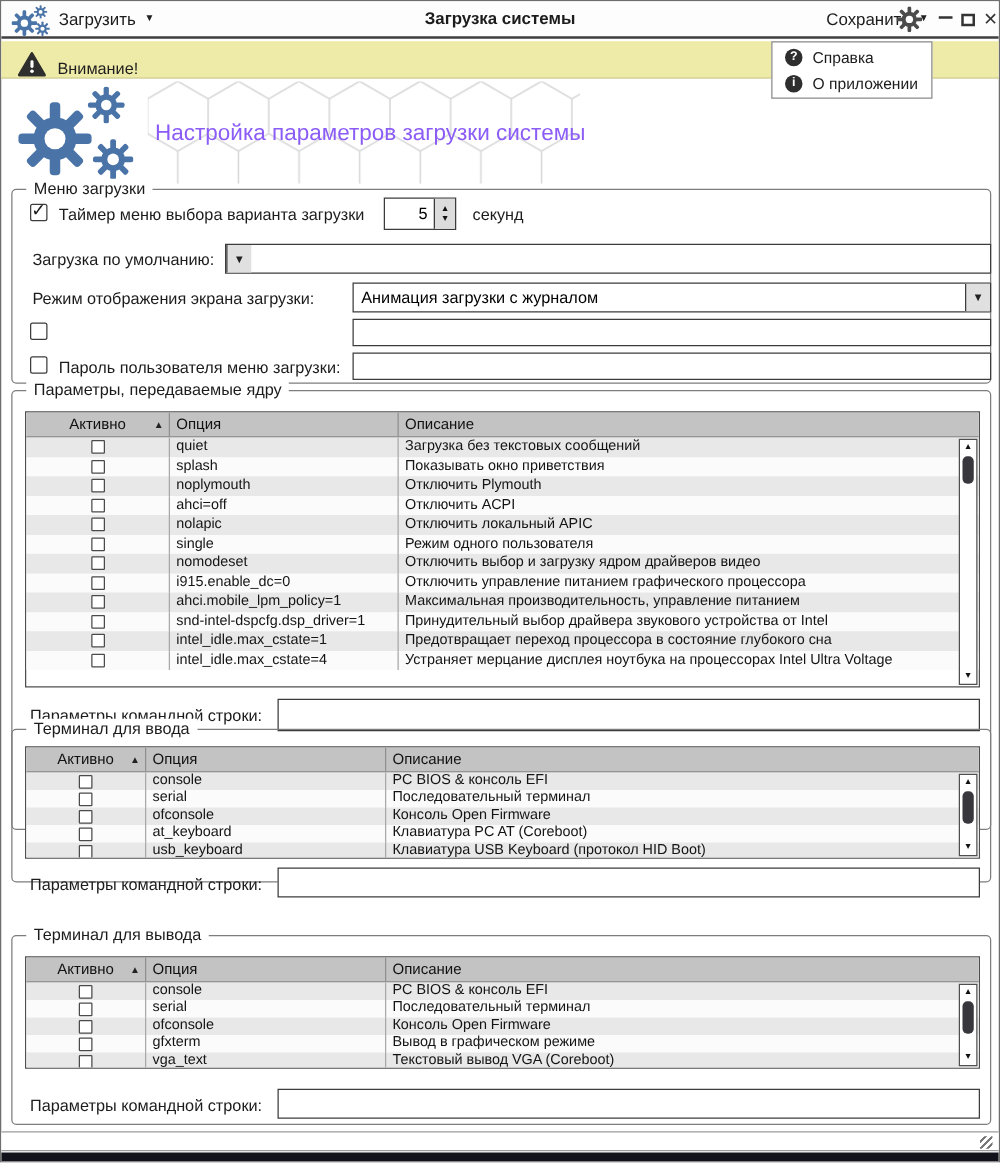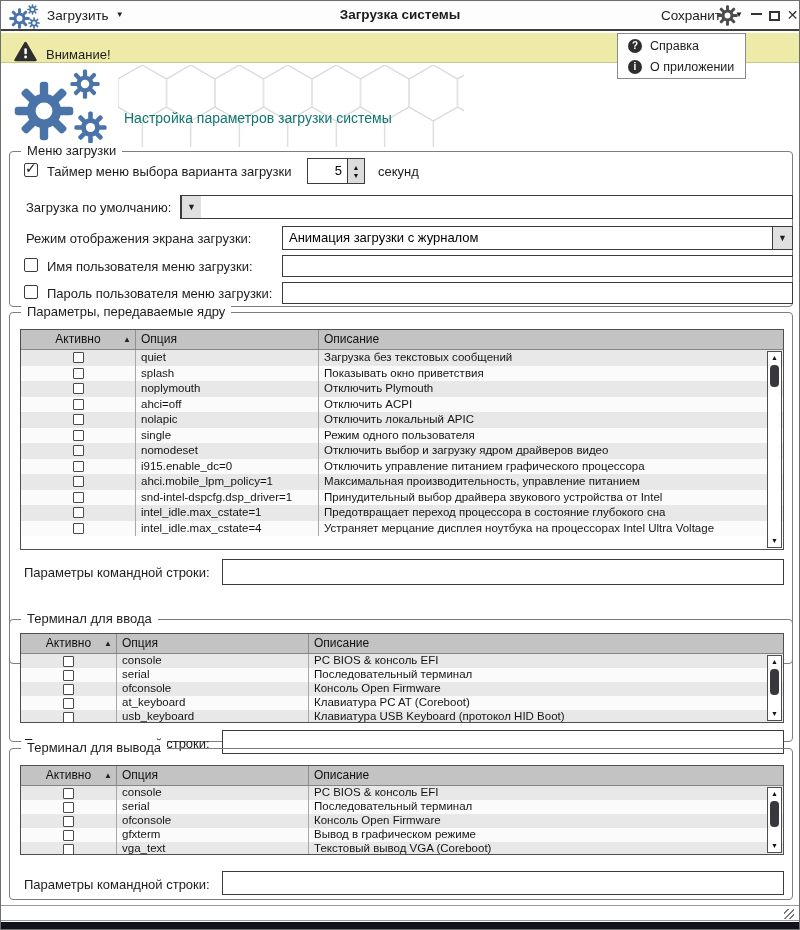--- a/index.html
+++ b/index.html
@@ -27,27 +27,27 @@
   .warnbar { position:absolute; top:32px; left:0; right:0; height:30px; background:#eeeaa7; border-bottom:1px solid #c9c58b; display:flex; align-items:flex-end; gap:9px; padding-left:13px; }
   .warn-text { font-size:13px; color:#1d1d1d; }
   
   .menu-popup { position:absolute; left:616px; top:32px; width:129px; background:#fff; border:1px solid #8a8a8a; z-index:30; padding:1px 0; }
   .menu-item { height:21px; display:flex; align-items:center; gap:8px; padding-left:10px; font-size:12.5px; color:#1c1c1c; }
   .menu-ico { width:14px; height:14px; border-radius:50%; background:#2e2e2e; color:#fff; font-size:10px; font-weight:bold; display:flex; align-items:center; justify-content:center; line-height:14px; flex:0 0 14px; }
   
   .app-header { position:absolute; top:62px; left:1px; right:1px; height:86px; background:#fff; }
   .hexbg { position:absolute; left:116px; top:2px; }
   .hdr-icon { position:absolute; left:12px; top:6px; }
-  .hdr-title { position:absolute; left:122px; top:12px; height:86px; display:flex; align-items:center; font-size:14px; color:#0f766e; }
+  .hdr-title { position:absolute; left:122px; top:0; height:86px; display:flex; align-items:center; font-size:18px; color:#8b5cf6; }
   
   .group { position:absolute; left:8px; width:784px; border:1px solid #7d7d7d; border-radius:4px; }
   .legend { position:absolute; top:-9px; left:11px; background:#fff; padding:0 6px; font-size:13px; color:#1c1c1c; }
   .g1 { top:150px; height:156px; }
   .g2 { top:311px; height:352px; }
-  .g3 { top:618px; height:123px; }
+  .g3 { top:582px; height:123px; }
   .g4 { top:747px; height:152px; }
   .lbl { position:absolute; font-size:13px; color:#1c1c1c; white-space:nowrap; }
   
   .cb { position:absolute; width:14px; height:14px; border:1.6px solid #3c3c3c; border-radius:2px; background:#fff; }
   .cb .chk { display:none; }
   .cb.checked .chk { display:block; position:absolute; top:-4px; left:0px; font-size:14px; font-weight:bold; color:#1a1a1a; }
   
   .spin { position:absolute; left:297px; top:6px; width:58px; height:26px; border:1.4px solid #3c3c3c; background:#fff; display:flex; }
   .spin-val { flex:1; text-align:right; font-size:13px; padding:4px 5px 0 0; }
   .spin-btns { width:17px; border-left:1.4px solid #3c3c3c; background:#dcdcdc; display:flex; flex-direction:column; align-items:center; justify-content:center; gap:1px; }
@@ -202,21 +202,20 @@
 
     <span class="lbl" style="left:16px; top:79px;">Режим отображения экрана загрузки:</span>
     <div class="combo" style="left:272px; top:74px; width:511px;">
       <div class="combo-val">Анимация загрузки с журналом</div>
       <div class="combo-btn">
           <span>▼</span>
         </div>
     </div>
 
     <span class="cb" style="left:14px; top:106px;"></span>
-    <span class="lbl" style="left:37px; top:107px;">Имя пользователя меню загрузки:</span>
     <input class="tinput" style="left: 272px; top: 103px; width: 511px;" value="">
 
     <span class="cb" style="left:14px; top:133px;"></span>
     <span class="lbl" style="left:37px; top:134px;text-align:center;">Пароль пользователя меню загрузки:</span>
     <input class="tinput" style="left: 272px; top: 130px; width: 511px;" value="">
   </div>
 
   <div class="group g2">
     <span class="legend">Параметры, передаваемые ядру</span>
     <div class="table tbl-kernel" style="top:16px; height:221px;">

